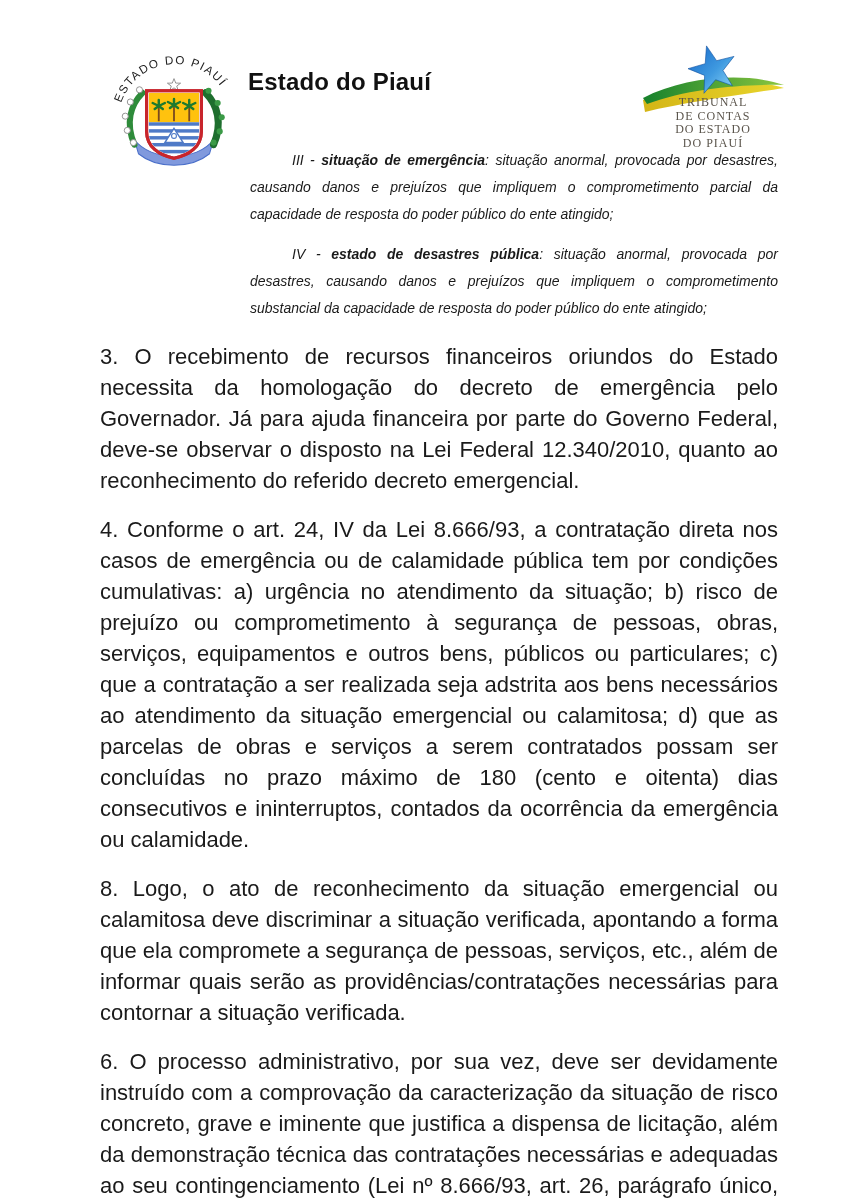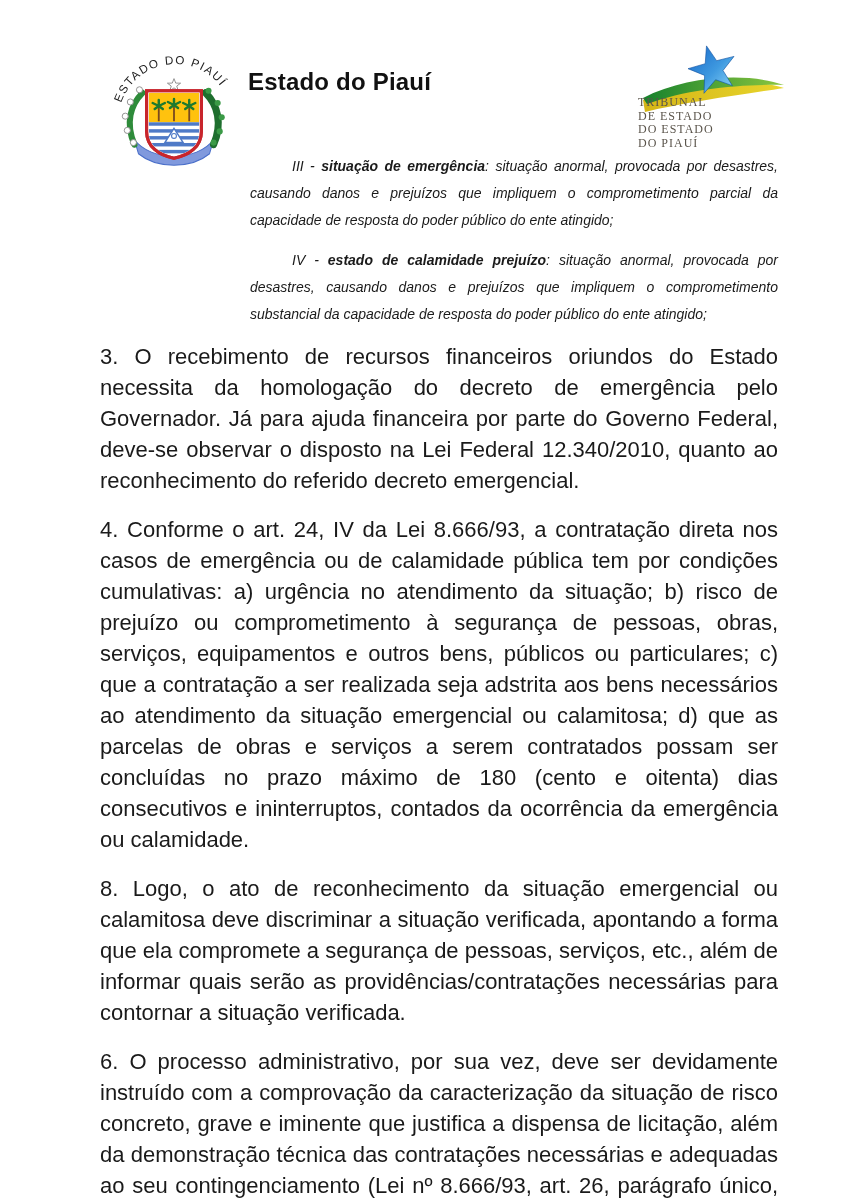--- a/index.html
+++ b/index.html
@@ -13,36 +13,36 @@
     overflow:hidden;
   }
 
   
   .coat{position:absolute;left:108px;top:38px;width:132px;height:132px;}
   .org-title{
     position:absolute;left:248px;top:64px;
     font-weight:bold;font-size:24px;line-height:36px;color:#111;
     letter-spacing:.2px;
   }
-  .logo{position:absolute;left:638px;top:40px;width:150px;}
+  .logo{position:absolute;left:638px;top:40px;width:150px;text-align:center;}
   .logo svg{display:block;margin:0 auto;}
   .logo-text{
     position:relative;margin-top:-16px;
     font-family:"Liberation Serif", serif;
     font-size:12px;line-height:13.5px;letter-spacing:1px;
     color:var(--logo-text,#5a544b);
   }
 
   
   .quotes{
     position:absolute;left:250px;top:147px;width:528px;
     font-style:italic;font-size:14px;line-height:27px;
     text-align:justify;
   }
-  .quotes p{margin:6px 0 13px 0;text-indent:42px;}
+  .quotes p{margin:0 0 13px 0;text-indent:42px;}
   .quotes .term{font-weight:bold;}
 
   
   .body-text{
     position:absolute;left:100px;top:341px;width:678px;
     font-size:22px;line-height:31px;text-align:justify;
   }
   .body-text p{margin:0 0 18px 0;}
 
   
@@ -154,30 +154,30 @@
         </defs>
 
         <path d="M2,60 C45,40 105,36 143,48 C105,54 45,62 4,72 Z" fill="url(#gradYellow)"></path>
 
         <path d="M2,58 C45,36 105,32 143,45 C105,44 48,48 6,64 Z" fill="url(#gradGreen)"></path>
 
         <polygon fill="url(#gradStar)" stroke="#0d4fa0" stroke-width="0.6" points="65.5,5.9 75.6,20.7 93,16.4 82,30.5 91.4,45.7 74.6,39.7 63,53.3 63.6,35.4 47,28.7 64.2,23.7"></polygon>
       </svg>
       <div class="logo-text">
         <div>TRIBUNAL</div>
-        <div>DE ESTADO</div>
+        <div>DE CONTAS</div>
         <div>DO ESTADO</div>
         <div>DO PIAUÍ</div>
       </div>
     </div>
   </header>
 
   <section class="quotes">
     <p><span>III - </span><span class="term">situação de emergência</span><span>: situação anormal, provocada por desastres, causando danos e prejuízos que impliquem o comprometimento parcial da capacidade de resposta do poder público do ente atingido;</span></p>
-    <p><span>IV - </span><span class="term">estado de calamidade prejuízo</span><span>: situação anormal, provocada por desastres, causando danos e prejuízos que impliquem o comprometimento substancial da capacidade de resposta do poder público do ente atingido;</span></p>
+    <p><span>IV - </span><span class="term">estado de desastres pública</span><span>: situação anormal, provocada por desastres, causando danos e prejuízos que impliquem o comprometimento substancial da capacidade de resposta do poder público do ente atingido;</span></p>
   </section>
 
   <main class="body-text">
     <p>3. O recebimento de recursos financeiros oriundos do Estado necessita da homologação do decreto de emergência pelo Governador. Já para ajuda financeira por parte do Governo Federal, deve-se observar o disposto na Lei Federal 12.340/2010, quanto ao reconhecimento do referido decreto emergencial.</p>
     <p>4. Conforme o art. 24, IV da Lei 8.666/93, a contratação direta nos casos de emergência ou de calamidade pública tem por condições cumulativas: a) urgência no atendimento da situação; b) risco de prejuízo ou comprometimento à segurança de pessoas, obras, serviços, equipamentos e outros bens, públicos ou particulares; c) que a contratação a ser realizada seja adstrita aos bens necessários ao atendimento da situação emergencial ou calamitosa; d) que as parcelas de obras e serviços a serem contratados possam ser concluídas no prazo máximo de 180 (cento e oitenta) dias consecutivos e ininterruptos, contados da ocorrência da emergência ou calamidade.</p>
     <p>8. Logo, o ato de reconhecimento da situação emergencial ou calamitosa deve discriminar a situação verificada, apontando a forma que ela compromete a segurança de pessoas, serviços, etc., além de informar quais serão as providências/contratações necessárias para contornar a situação verificada.</p>
     <p>6. O processo administrativo, por sua vez, deve ser devidamente instruído com a comprovação da caracterização da situação de risco concreto, grave e iminente que justifica a dispensa de licitação, além da demonstração técnica das contratações necessárias e adequadas ao seu contingenciamento (Lei nº 8.666/93, art. 26, parágrafo único, inciso I). Registra-se que tanto a situação emergencial descrita quanto as providências/contratações ditas necessárias podem ser objeto de controle quanto à veracidade e à luz dos princípios da razoabilidade e da proporcionalidade.</p>
   </main>
 
 </div>

